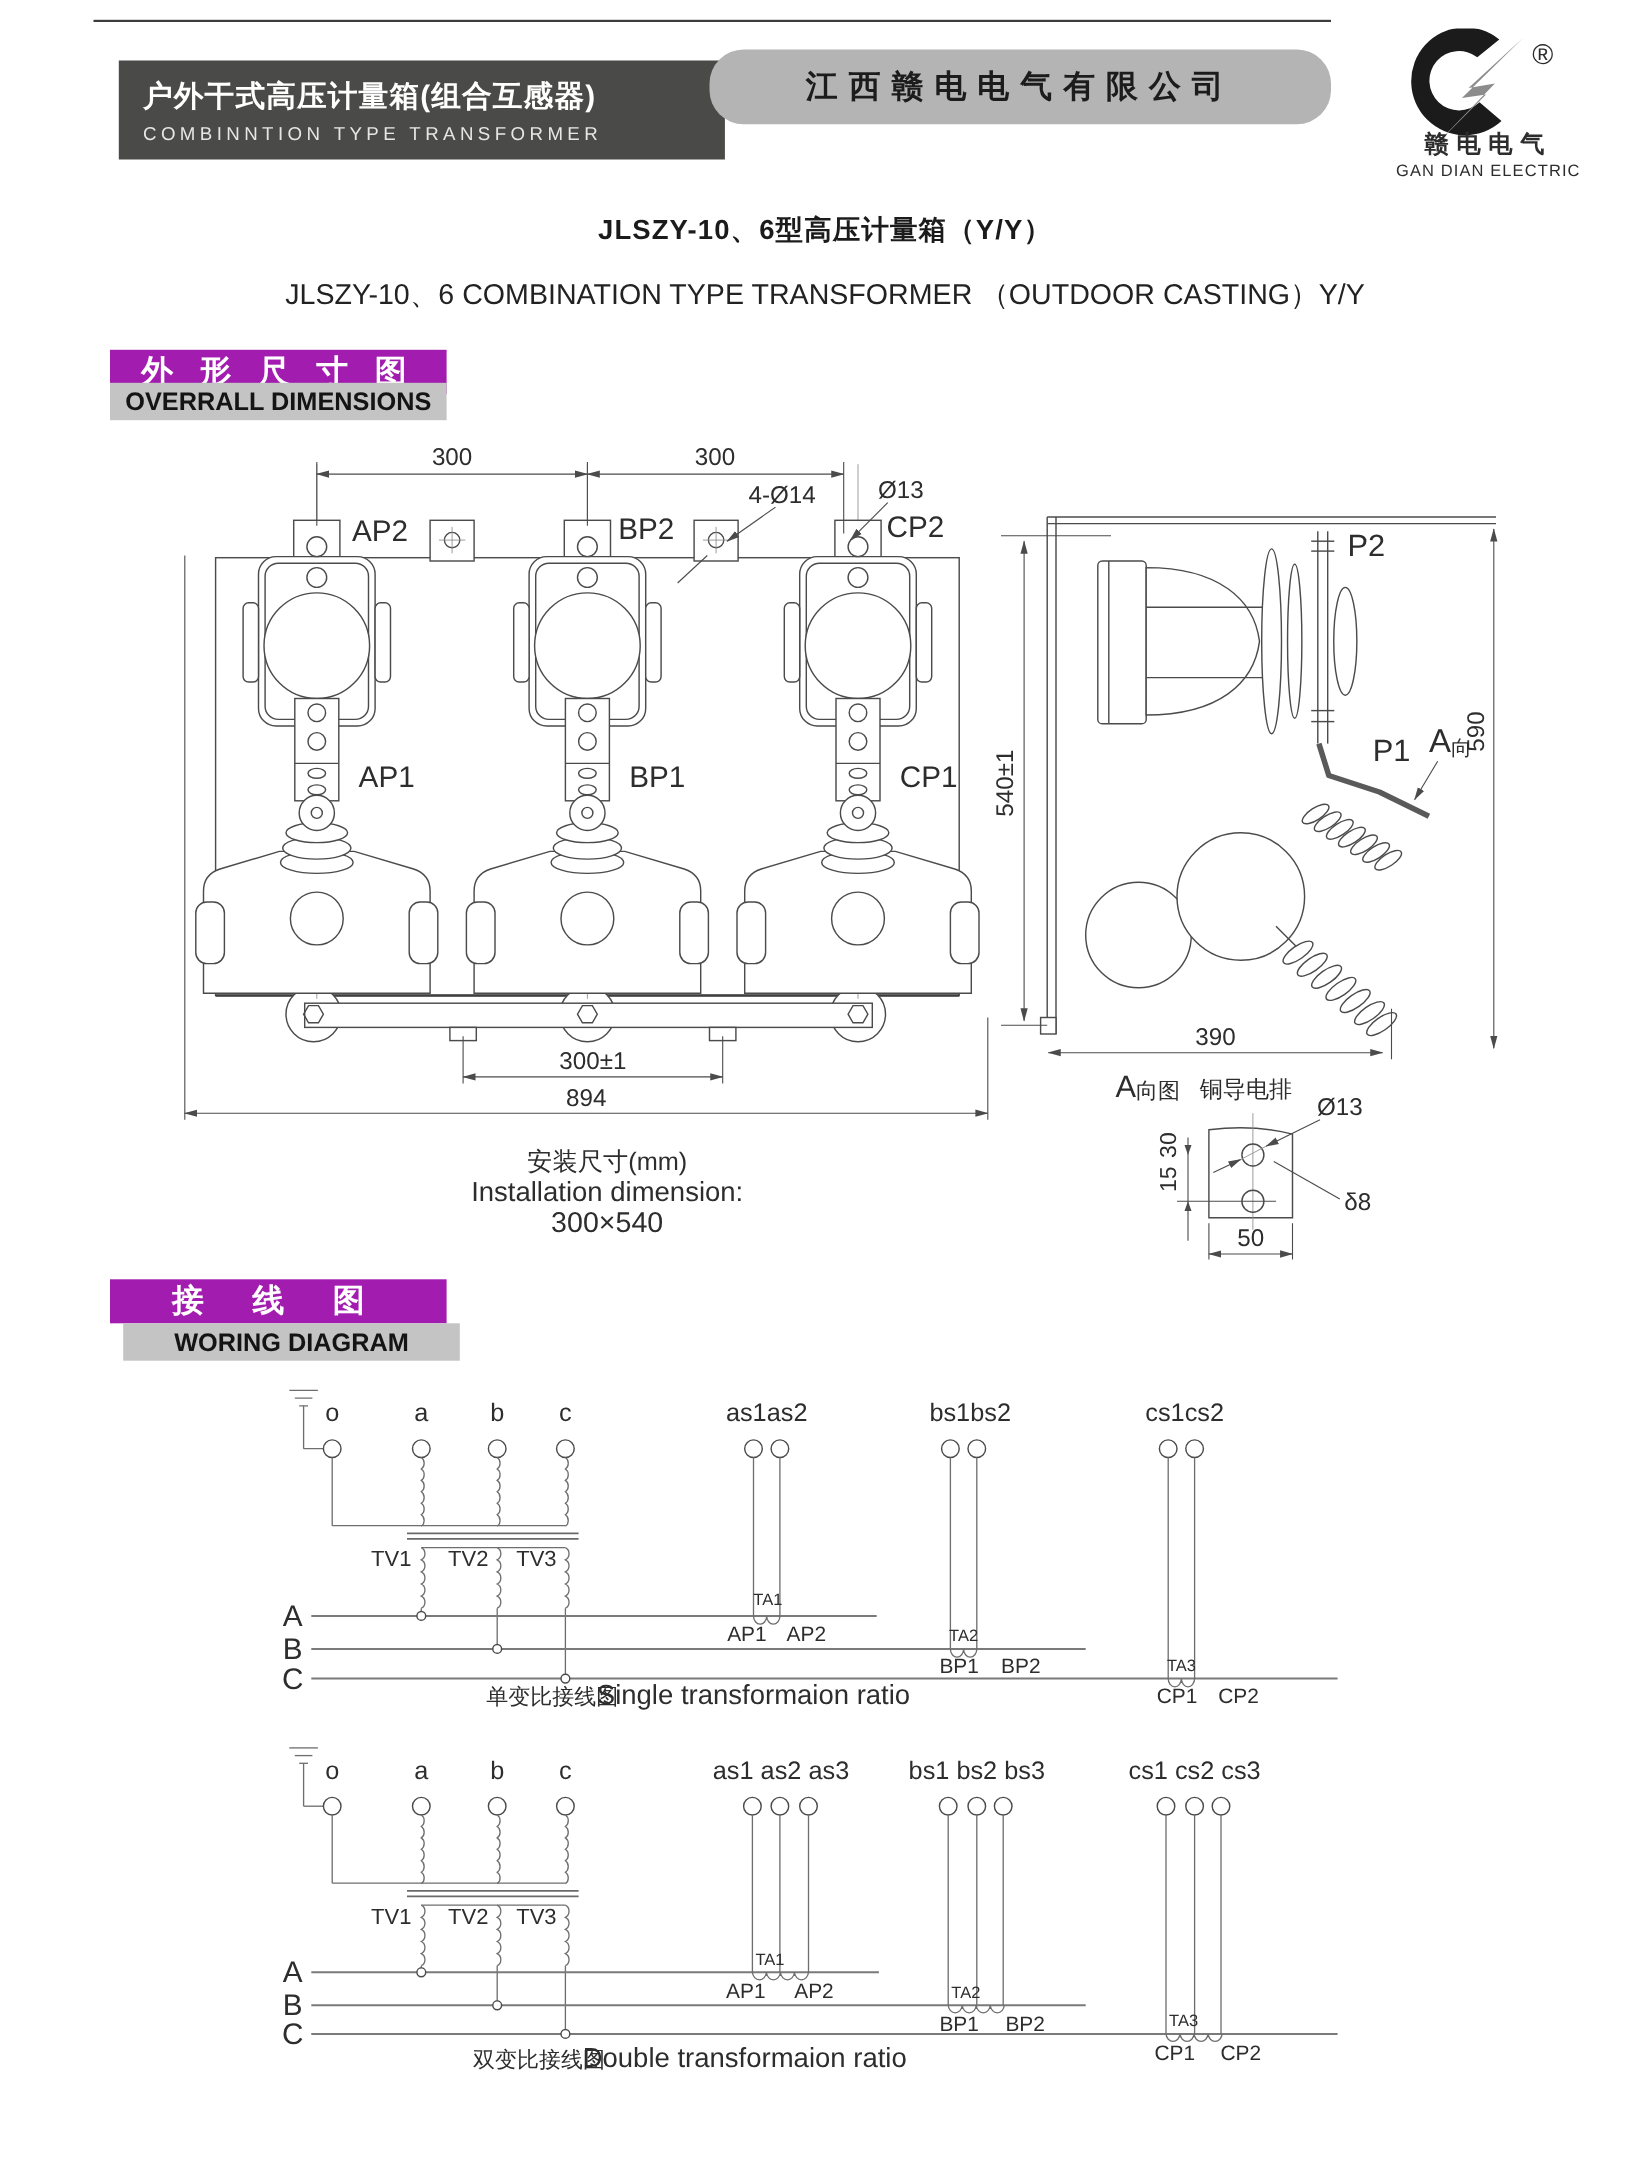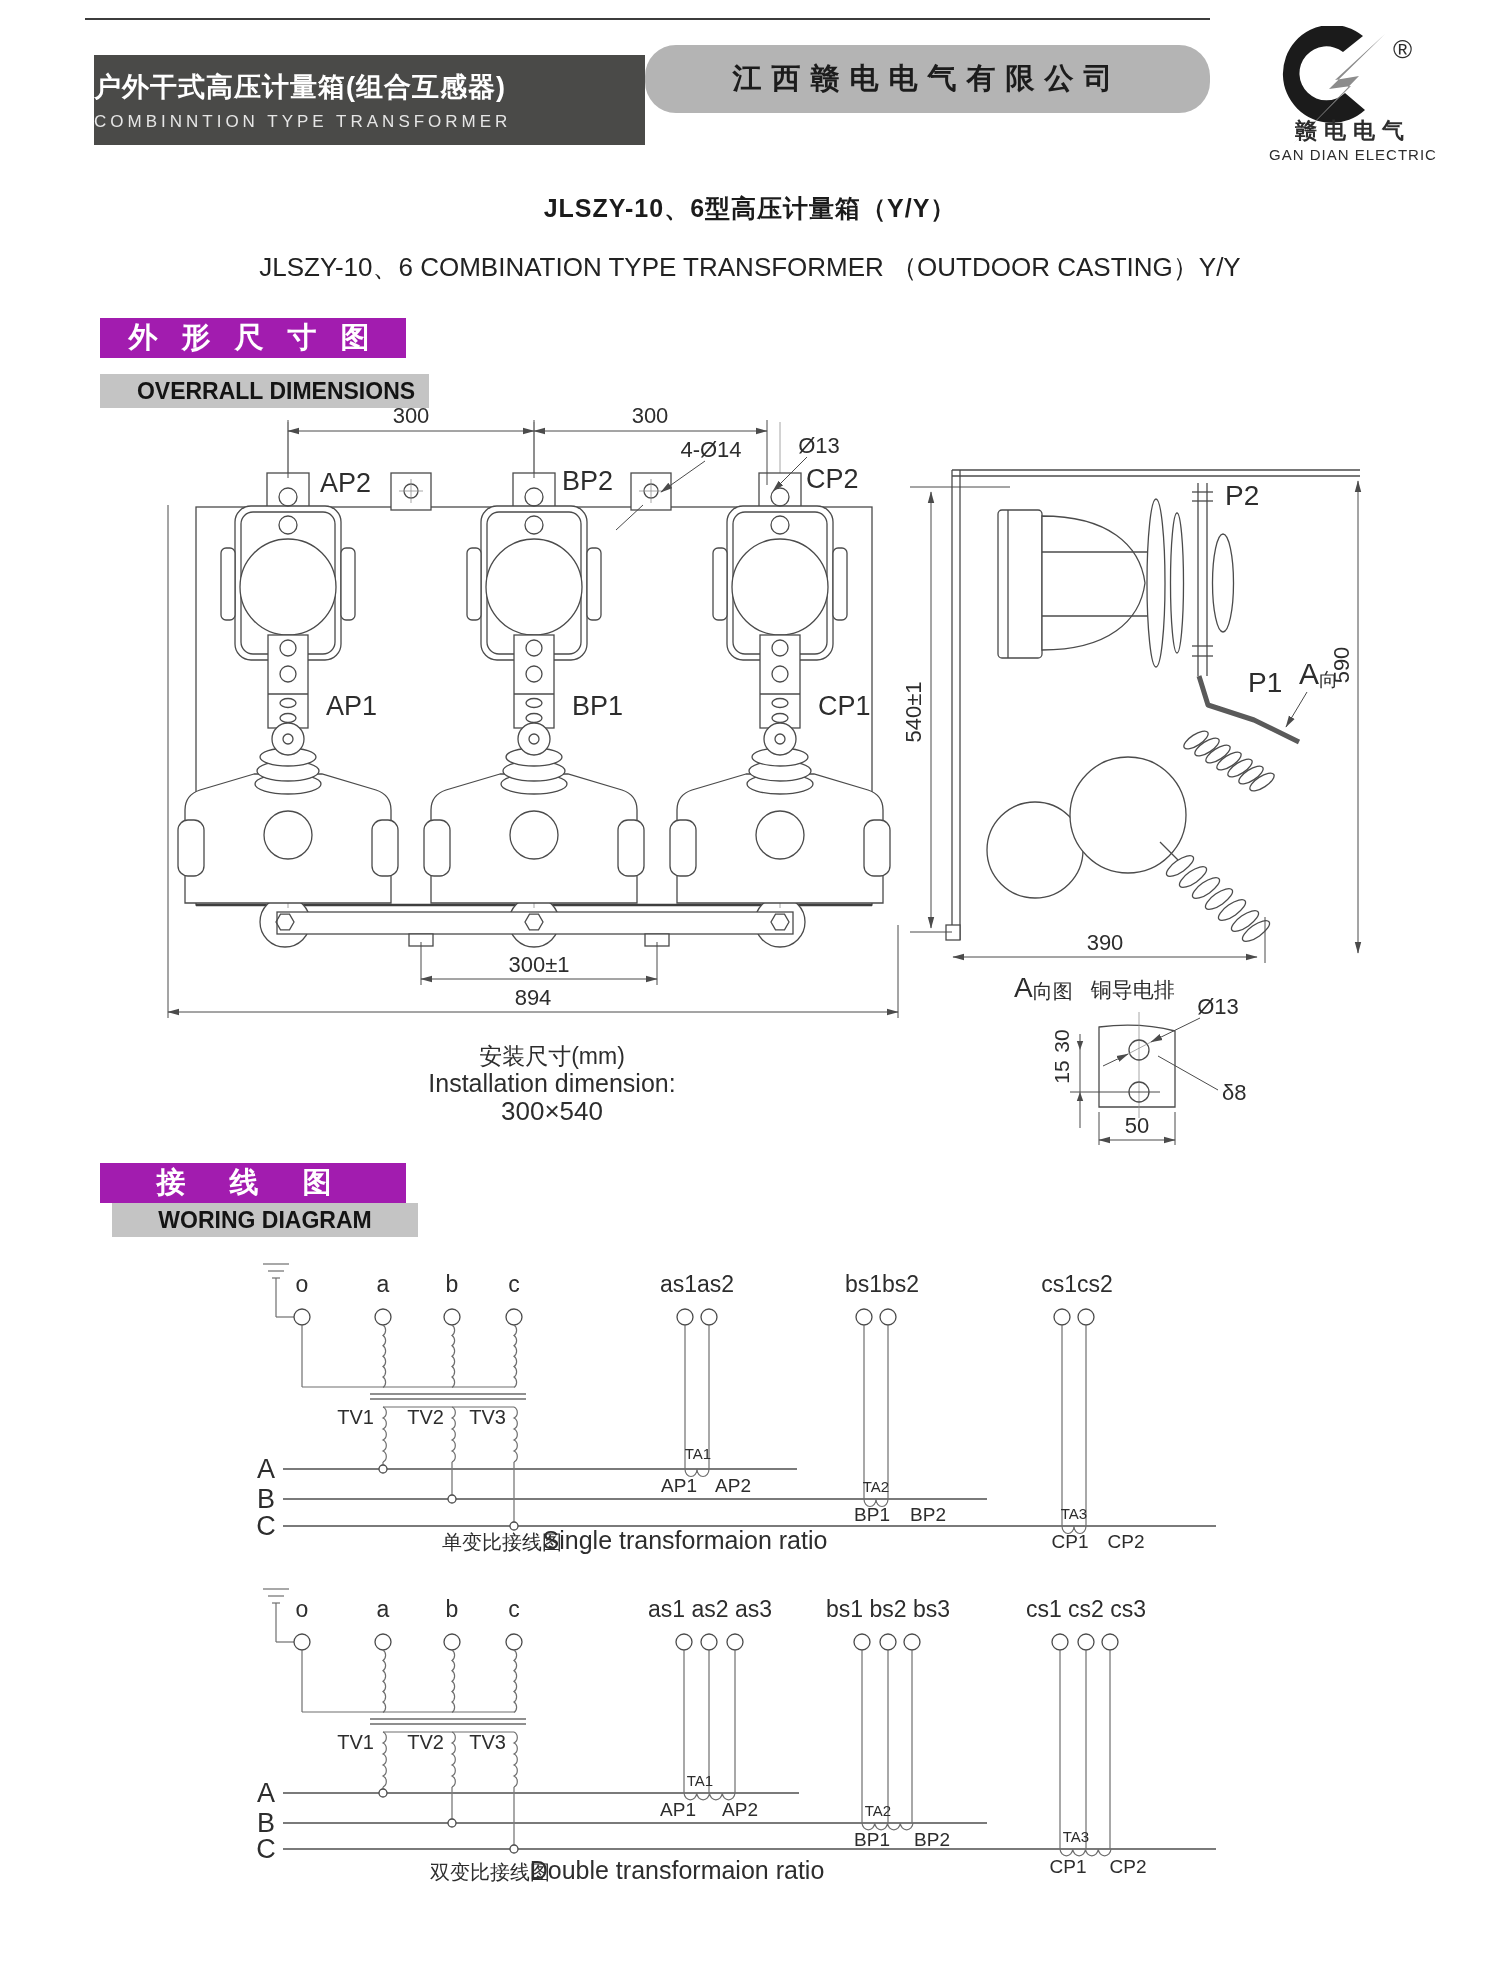--- a/index.html
+++ b/index.html
@@ -1,22 +1,22 @@
 <!DOCTYPE html>
 <html><head>
 <meta charset="utf-8">
 <style>
   html,body{margin:0;padding:0;background:#9aa0a6;}
   .page{position:relative;width:1500px;height:1970px;background:#ffffff;
         font-family:"Liberation Sans",sans-serif;overflow:hidden;}
   .abs{position:absolute;}
   .toprule{left:85px;top:18px;width:1125px;height:2px;background:#3c3c3c;}
   
-  .hdr-left{left:94px;top:55px;width:551px;height:90px;background:#4a4a48;color:#fff;
-            display:flex;flex-direction:column;justify-content:center;box-sizing:border-box;}
+  .hdr-left{left:108px;top:55px;width:551px;height:90px;background:#4a4a48;color:#fff;
+            display:flex;flex-direction:column;justify-content:center;padding-left:22px;box-sizing:border-box;}
   .hdr-left .zh{font-size:27px;font-weight:bold;letter-spacing:1px;}
   .hdr-left .en{font-size:17px;letter-spacing:4px;color:#e6e6e6;margin-top:7px;}
   .hdr-co{left:645px;top:45px;width:565px;height:68px;background:#b4b4b4;display:flex;align-items:center;justify-content:center;border-radius:31px;}
   .hdr-co .zh{font-size:29px;font-weight:bold;letter-spacing:10px;color:#1c1c1c;}
   .hdr-band{left:645px;top:113px;width:565px;height:38px;background:#7b7b7b;display:flex;align-items:center;justify-content:center;}
   .hdr-band .en{font-size:21px;font-weight:bold;letter-spacing:2px;color:#fff;}
   .logo{left:1235px;top:26px;width:215px;height:142px;}
   
   .title-main{left:0;top:192px;width:1500px;text-align:center;font-size:25px;font-weight:bold;color:#1b1b1b;letter-spacing:1px;}
   .title-sub{left:0;top:250px;width:1500px;text-align:center;font-size:26px;color:#222;}
@@ -62,21 +62,21 @@
     </g>
     <text x="158" y="32" class="f26">®</text>
     <text x="118" y="112" class="f22 mid" style="letter-spacing:7px;font-weight:bold">赣电电气</text>
     <text x="118" y="134" class="f15 mid" style="letter-spacing:1px">GAN DIAN ELECTRIC</text>
   </svg>
 
   <div class="abs title-main">JLSZY-10、6型高压计量箱（Y/Y）</div>
   <div class="abs title-sub">JLSZY-10、6 COMBINATION TYPE TRANSFORMER （OUTDOOR CASTING）Y/Y</div>
 
   <div class="abs sec-dark" style="left:100px;top:318px;">外 形 尺 寸 图</div>
-  <div class="abs sec-light" style="left:100px;top:374px;padding-left:23px;">OVERRALL DIMENSIONS</div>
+  <div class="abs sec-light" style="left:100px;top:348px;">OVERRALL DIMENSIONS</div>
 
   <svg class="abs" style="left:90px;top:400px;" width="1390" height="760" viewBox="90 400 1390 760">
     <defs>
       <marker id="ar" markerUnits="userSpaceOnUse" markerWidth="12" markerHeight="9" refX="11.3" refY="4.5" orient="auto-start-reverse">
         <path d="M12,4.5 L0,1.2 L0,7.8 Z" fill="#4b4b4b"></path>
       </marker>
       <path id="hex" d="M9,0 L4.5,7.8 L-4.5,7.8 L-9,0 L-4.5,-7.8 L4.5,-7.8 Z"></path>
       <ellipse id="sp1" rx="5.5" ry="14"></ellipse>
       <ellipse id="sp2" rx="6" ry="16"></ellipse>
       <g id="txu">

